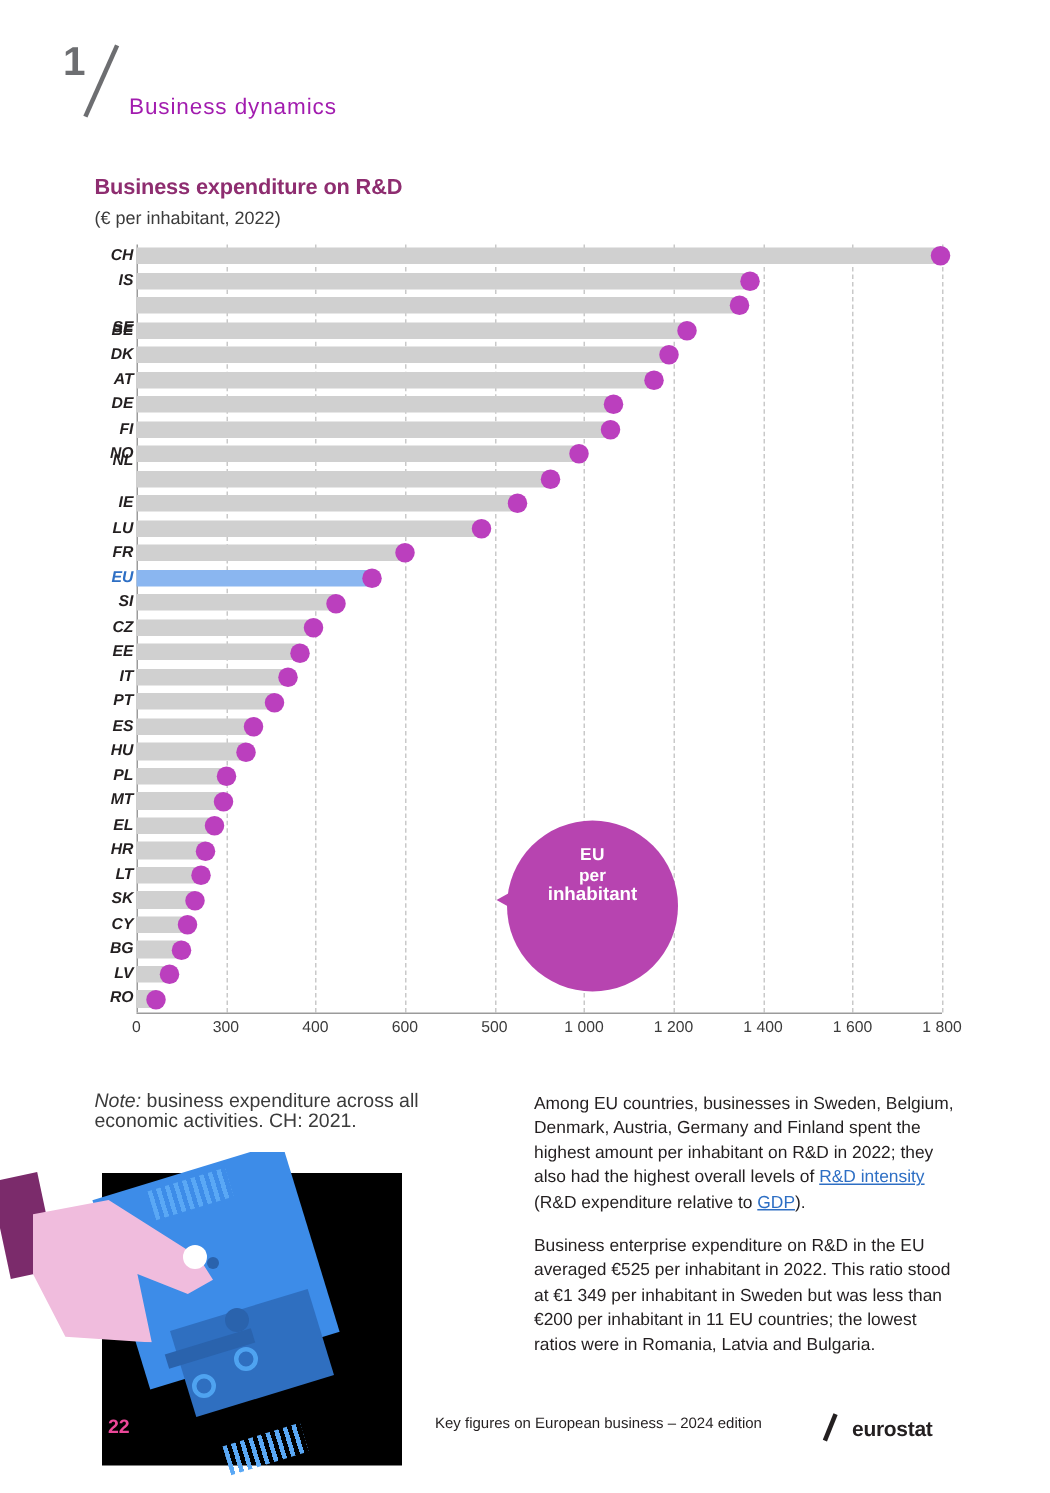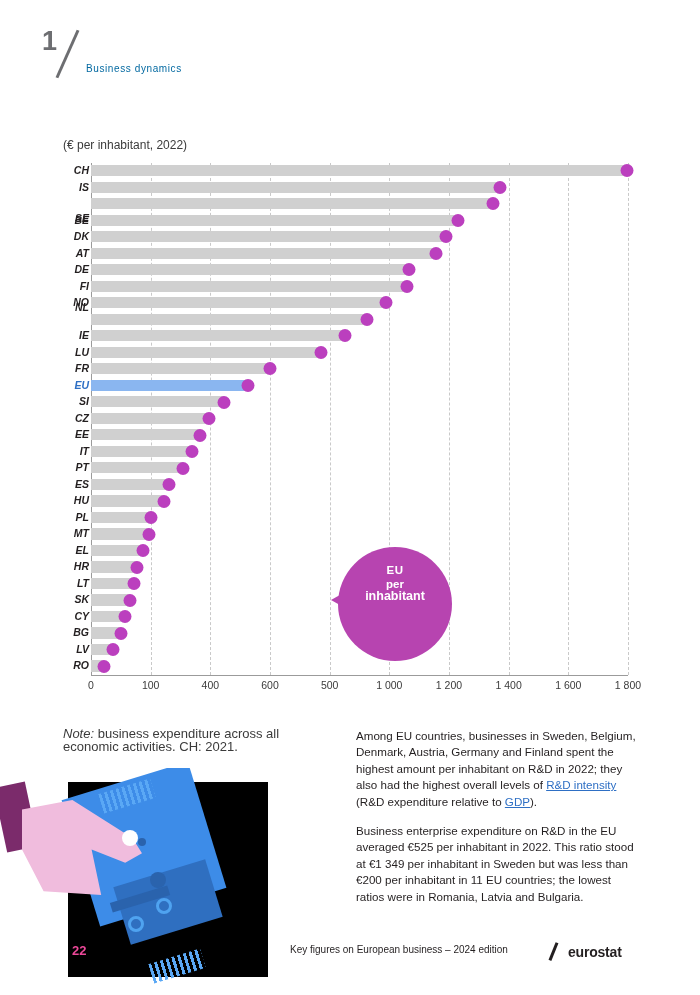--- a/index.html
+++ b/index.html
@@ -18,21 +18,21 @@
     font-size: 27px; font-weight: bold; color: #6d6e71;
     font-family: "Liberation Sans", sans-serif;
   }
   .chapter-slash {
     position: absolute; left: 26px; top: 2px;
     width: 3px; height: 52px; background: #6d6e71;
     transform: rotate(24deg); transform-origin: center;
   }
   .chapter-title {
     position: absolute; left: 46px; top: 37px;
-    font-size: 10px; color: #0369a1; letter-spacing: 0.6px;
+    font-size: 15px; color: #a21caf; letter-spacing: 0.6px;
   }
 
   
   .fig-title {
     position: absolute; left: 63px; top: 117px;
     font-size: 14.5px; font-weight: bold; color: #8e2d70;
     letter-spacing: -0.1px;
   }
   .fig-sub {
     position: absolute; left: 63px; top: 138px;
@@ -157,20 +157,21 @@
 <body>
 
 <div class="page">
 
   <div class="chapter">
     <div class="chapter-num">1</div>
     <div class="chapter-slash"></div>
     <div class="chapter-title">Business dynamics</div>
   </div>
 
+  <div class="fig-title">Business expenditure on R&amp;D</div>
   <div class="fig-sub">(€ per inhabitant, 2022)</div>
 
   <div class="chart">
     <div class="plot" id="plot">
         <div class="gridline zero" style="left: 0px;"></div>
         <div class="gridline" style="left: 59.6667px;"></div>
         <div class="gridline" style="left: 119.333px;"></div>
         <div class="gridline" style="left: 179px;"></div>
         <div class="gridline" style="left: 238.667px;"></div>
         <div class="gridline" style="left: 298.333px;"></div>
@@ -299,21 +300,21 @@
           <div class="dot" style="left: 22.375px;"></div>
         </div>
         <div class="row" style="top: 495.484px; width: 537px;">
           <div class="bar" style="width: 13.425px;"></div>
           <div class="dot" style="left: 13.425px;"></div>
         </div>
       </div>
     <div class="axis-base"></div>
     <div id="ticks">
         <div class="tick-label" style="left: 28px;">0</div>
-        <div class="tick-label" style="left: 87.6667px;">100</div>
+        <div class="tick-label" style="left: 87.6667px;">300</div>
         <div class="tick-label" style="left: 147.333px;">400</div>
         <div class="tick-label" style="left: 207px;">600</div>
         <div class="tick-label" style="left: 266.667px;">500</div>
         <div class="tick-label" style="left: 326.333px;">1 000</div>
         <div class="tick-label" style="left: 386px;">1 200</div>
         <div class="tick-label" style="left: 445.667px;">1 400</div>
         <div class="tick-label" style="left: 505.333px;">1 600</div>
         <div class="tick-label" style="left: 565px;">1 800</div>
       </div>
     <div id="cats">

